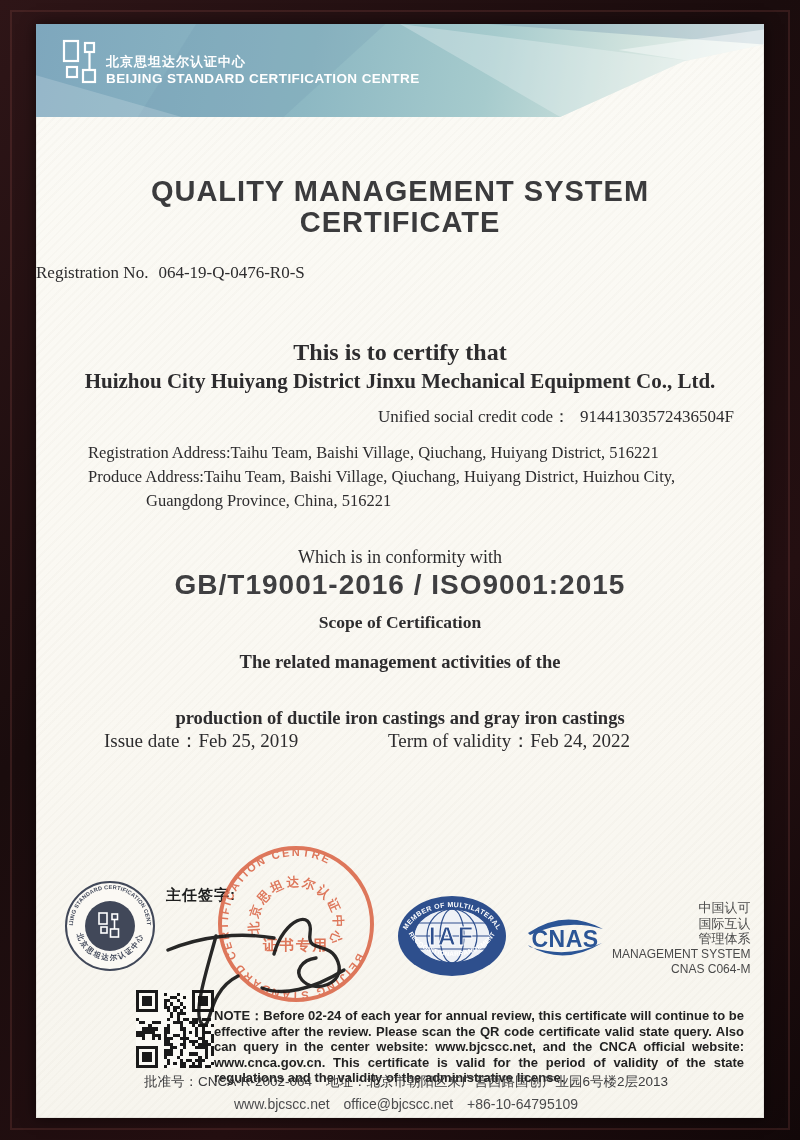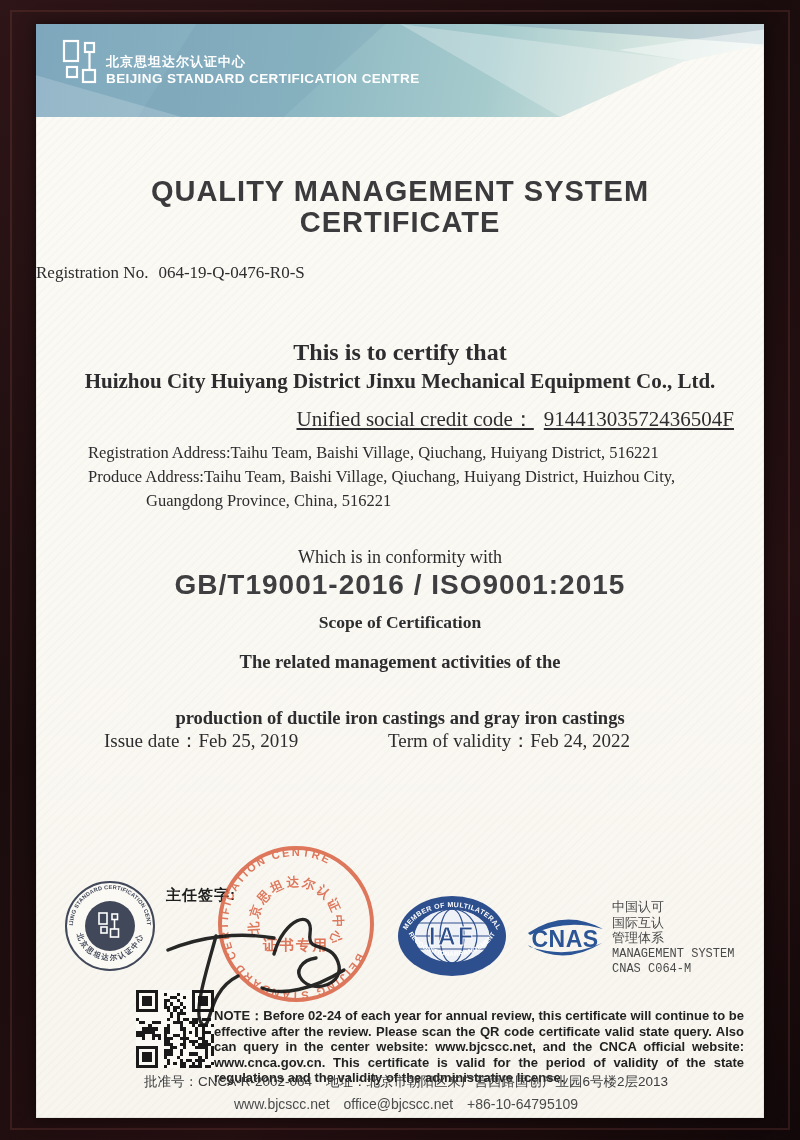--- a/index.html
+++ b/index.html
@@ -31,42 +31,42 @@
   
   .abs{position:absolute;}
   .ctr{width:100%;text-align:center;}
   .title{top:152px;font-family:"Liberation Sans","DejaVu Sans",sans-serif;
        font-weight:800;font-size:29px;line-height:31px;color:#3b3b3d;letter-spacing:1px;}
   .regno{top:239px;width:100%;text-align:left;padding-right:12px;box-sizing:border-box;
        font-weight:400;font-size:17px;}
   .regno .sp{margin-left:10px;}
   .certify{top:315px;font-weight:700;font-size:24px;}
   .company{top:345px;font-weight:700;font-size:21px;}
-  .credit{top:381px;width:100%;text-align:right;padding-right:30px;box-sizing:border-box;font-size:21px;text-decoration:underline;}
+  .credit{top:381px;width:100%;text-align:right;padding-right:30px;box-sizing:border-box;font-size:17px;}
   .credit .val{margin-left:10px;}
   .addr{left:52px;font-size:16.5px;}
   .addr.a1{top:419px;} .addr.a2{top:443px;} .addr.a3{top:467px;left:110px;}
   .conform{top:523px;font-weight:400;font-size:18px;}
   .standard{top:545px;font-family:"Liberation Sans","DejaVu Sans",sans-serif;
        font-weight:800;font-size:28px;color:#3f3f41;letter-spacing:1px;}
   .scopehead{top:588px;font-weight:700;font-size:17.5px;}
   .scope1{top:628px;font-weight:700;font-size:18.5px;}
   .scope2{top:658px;font-weight:700;font-size:18.5px;margin-top:26px;}
   .dates{top:704px;width:100%;height:26px;font-size:19px;}
   .dates .issue{position:absolute;left:68px;}
   .dates .valid{position:absolute;left:352px;}
   
   .director{left:130px;top:862px;font-size:15px;font-weight:700;color:#1e1e1e;
        font-family:"Liberation Sans","DejaVu Sans",sans-serif;letter-spacing:1px;}
   .seal-bscc{left:28px;top:856px;}
   .sig{left:126px;top:868px;z-index:6;}
   .stamp{left:178px;top:818px;z-index:5;opacity:.84;}
   .iaf{left:360px;top:870px;}
   .cnas{left:486px;top:882px;}
-  .cnastxt{left:576px;top:876px;color:#4a4a4a;font-family:Liberation Mono, monospace;}
+  .cnastxt{left:576px;top:876px;color:#4a4a4a;font-family:Liberation Sans, sans-serif;text-align:right;}
   .cnastxt .l{font-size:13px;line-height:15.6px;}
   .cnastxt .s{font-size:12px;line-height:15.2px;}
   .qr{left:100px;top:966px;}
   .note{left:178px;top:971px;width:530px;font-family:"Liberation Sans","DejaVu Sans",sans-serif;
        font-size:13px;font-weight:700;line-height:15.5px;color:#222;text-align:justify;}
   .footer{left:40px;top:1049px;width:660px;text-align:center;color:#3c3c3e;
        font-family:"Liberation Sans","DejaVu Sans",sans-serif;}
   .footer .appr{font-size:13.5px;line-height:17px;}
   .footer .contact{font-size:14px;line-height:17px;margin-top:6px;color:#4b4b4d;}
   .footer span{margin:0 5px;text-align:center;}

